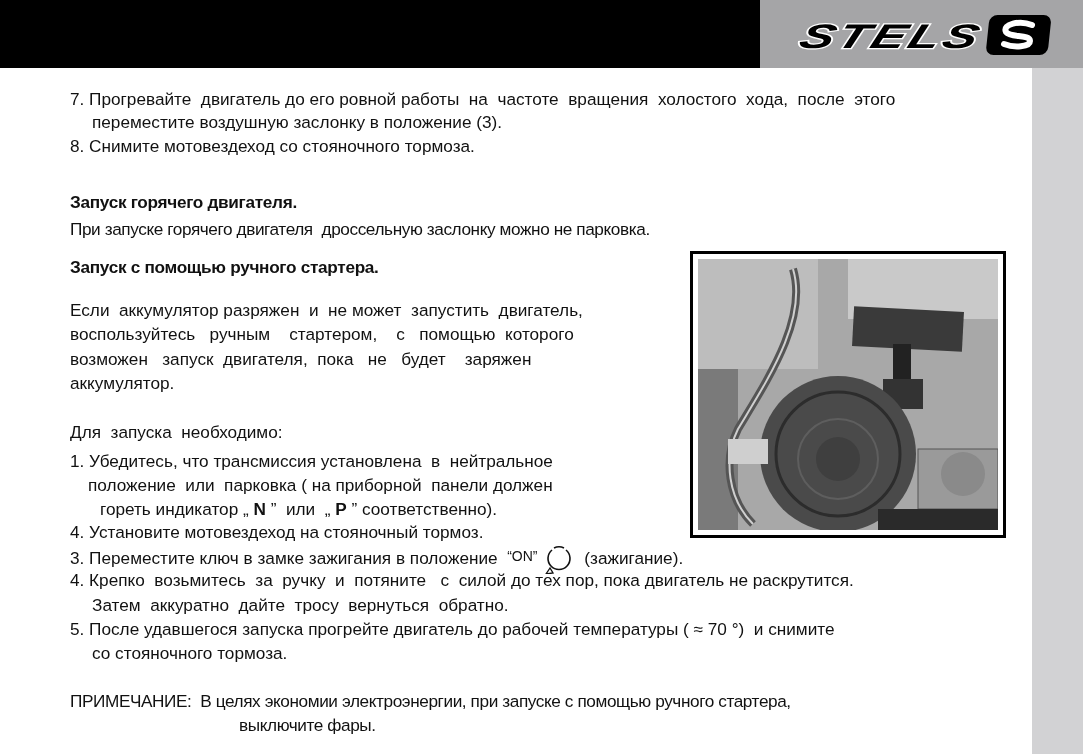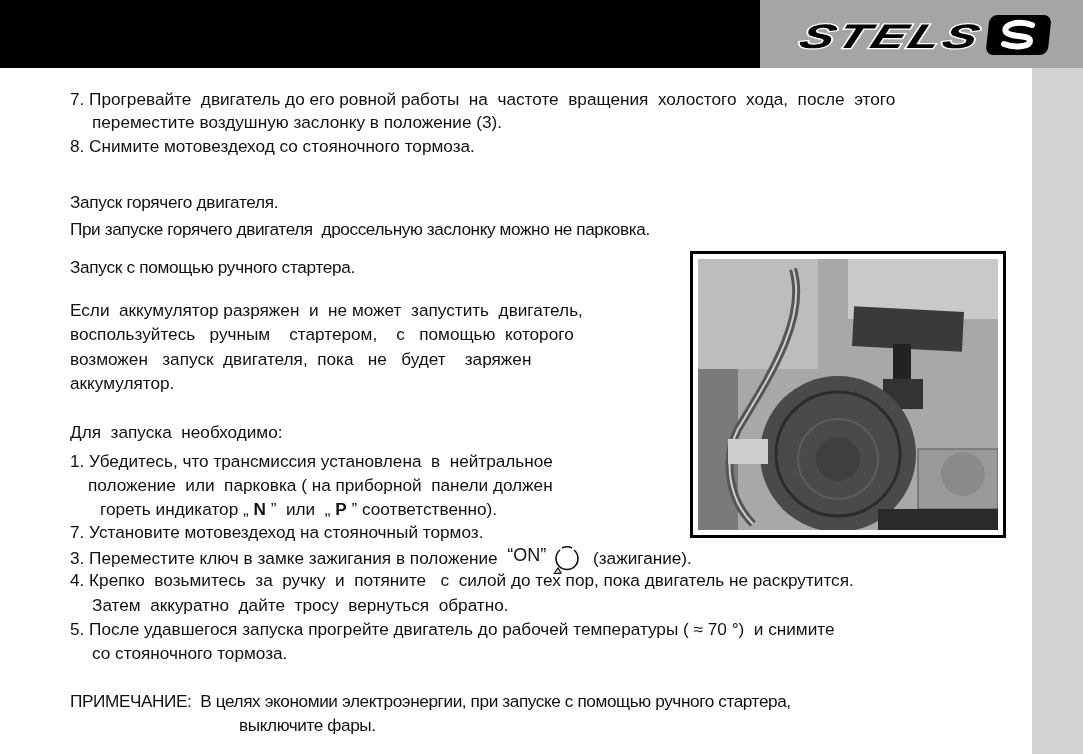--- a/index.html
+++ b/index.html
@@ -8,21 +8,21 @@
     background: #ffffff; color: #111111;
     font-family: "Liberation Sans", "DejaVu Sans", sans-serif;
   }
   .header-black { position: absolute; left: 0; top: 0; width: 760px; height: 68px; background: #000000; }
   .header-logo { position: absolute; left: 760px; top: 0; width: 323px; height: 68px; background: #a5a5a7; }
   .side-strip { position: absolute; left: 1032px; top: 68px; width: 51px; height: 686px; background: #d2d2d4; }
   .logo-svg { position: absolute; left: 20px; top: 12px; }
 
   .line { position: absolute; left: 70px; font-size: 17.2px; line-height: 22px; white-space: pre; text-align: center; }
   .indent { left: 92px; }
-  .heading { font-weight: normal; font-family: "Liberation Sans", sans-serif; font-stretch: condensed; letter-spacing: -0.3px; }
+  .heading { font-weight: bold; font-family: "Liberation Sans", sans-serif; font-stretch: condensed; letter-spacing: -0.3px; }
   .cond { letter-spacing: -0.4px; }
   b.key { font-weight: bold; }
 
   .photo-frame {
     position: absolute; left: 690px; top: 251px; width: 310px; height: 281px;
     border: 3px solid #000; background: #fff; padding: 0;
   }
   .photo-inner { position: absolute; left: 5px; top: 5px; right: 5px; bottom: 5px; overflow: hidden; background: #9a9a9a; }
   .on-icon { display: inline-block; vertical-align: middle; width: 34px; height: 30px; margin: 0 4px; }
 </style>
@@ -51,22 +51,22 @@
 <div class="line heading" style="top:256px">Запуск с помощью ручного стартера.</div>
 <div class="line" style="top:299px">Если  аккумулятор разряжен  и  не может  запустить  двигатель,</div>
 <div class="line" style="top:323px">воспользуйтесь   ручным    стартером,    с   помощью  которого</div>
 <div class="line" style="top:348px">возможен   запуск  двигателя,  пока   не   будет    заряжен</div>
 <div class="line" style="top:372px">аккумулятор.</div>
 
 <div class="line" style="top:421px">Для  запуска  необходимо:</div>
 <div class="line" style="top:450px">1. Убедитесь, что трансмиссия установлена  в  нейтральное</div>
 <div class="line" style="top:474px; left:88px">положение  или  парковка ( на приборной  панели должен</div>
 <div class="line" style="top:498px; left:100px"><span>гореть индикатор „ </span><b class="key">N</b><span> ”  или  „ </span><b class="key">P</b><span> ” соответственно).</span></div>
-<div class="line" style="top:521px">7. Установите мотовездеход на стояночный тормоз.</div>
-<div class="line" style="top:544px"><span>3. Переместите ключ в замке зажигания в положение  </span><span style="font-size:18px; position:relative; top:-3px">“ON”</span><svg class="on-icon" viewBox="0 0 34 30">
+<div class="line" style="top:521px">4. Установите мотовездеход на стояночный тормоз.</div>
+<div class="line" style="top:544px"><span>3. Переместите ключ в замке зажигания в положение  </span><span style="font-size:14px; position:relative; top:-3px">“ON”</span><svg class="on-icon" viewBox="0 0 34 30">
       <path d="M10 6 A11 11 0 1 0 24 6" fill="none" stroke="#111" stroke-width="1.6"></path>
       <path d="M12 4 A11 11 0 0 1 22 4" fill="none" stroke="#111" stroke-width="1.6"></path>
       <path d="M8 24 l-4 6 l7 -1 z" fill="#fff" stroke="#111" stroke-width="1.3"></path>
     </svg><span> (зажигание).</span></div>
 <div class="line" style="top:569px">4. Крепко  возьмитесь  за  ручку  и  потяните   с  силой до тех пор, пока двигатель не раскрутится.</div>
 <div class="line indent" style="top:594px">Затем  аккуратно  дайте  тросу  вернуться  обратно.</div>
 <div class="line" style="top:618px">5. После удавшегося запуска прогрейте двигатель до рабочей температуры ( ≈ 70 °)  и снимите</div>
 <div class="line indent" style="top:642px">со стояночного тормоза.</div>
 
 <div class="line cond" style="top:690px"><span>ПРИМЕЧАНИЕ:</span>&nbsp;&nbsp;<span>В целях экономии электроэнергии, при запуске с помощью ручного стартера,</span></div>

